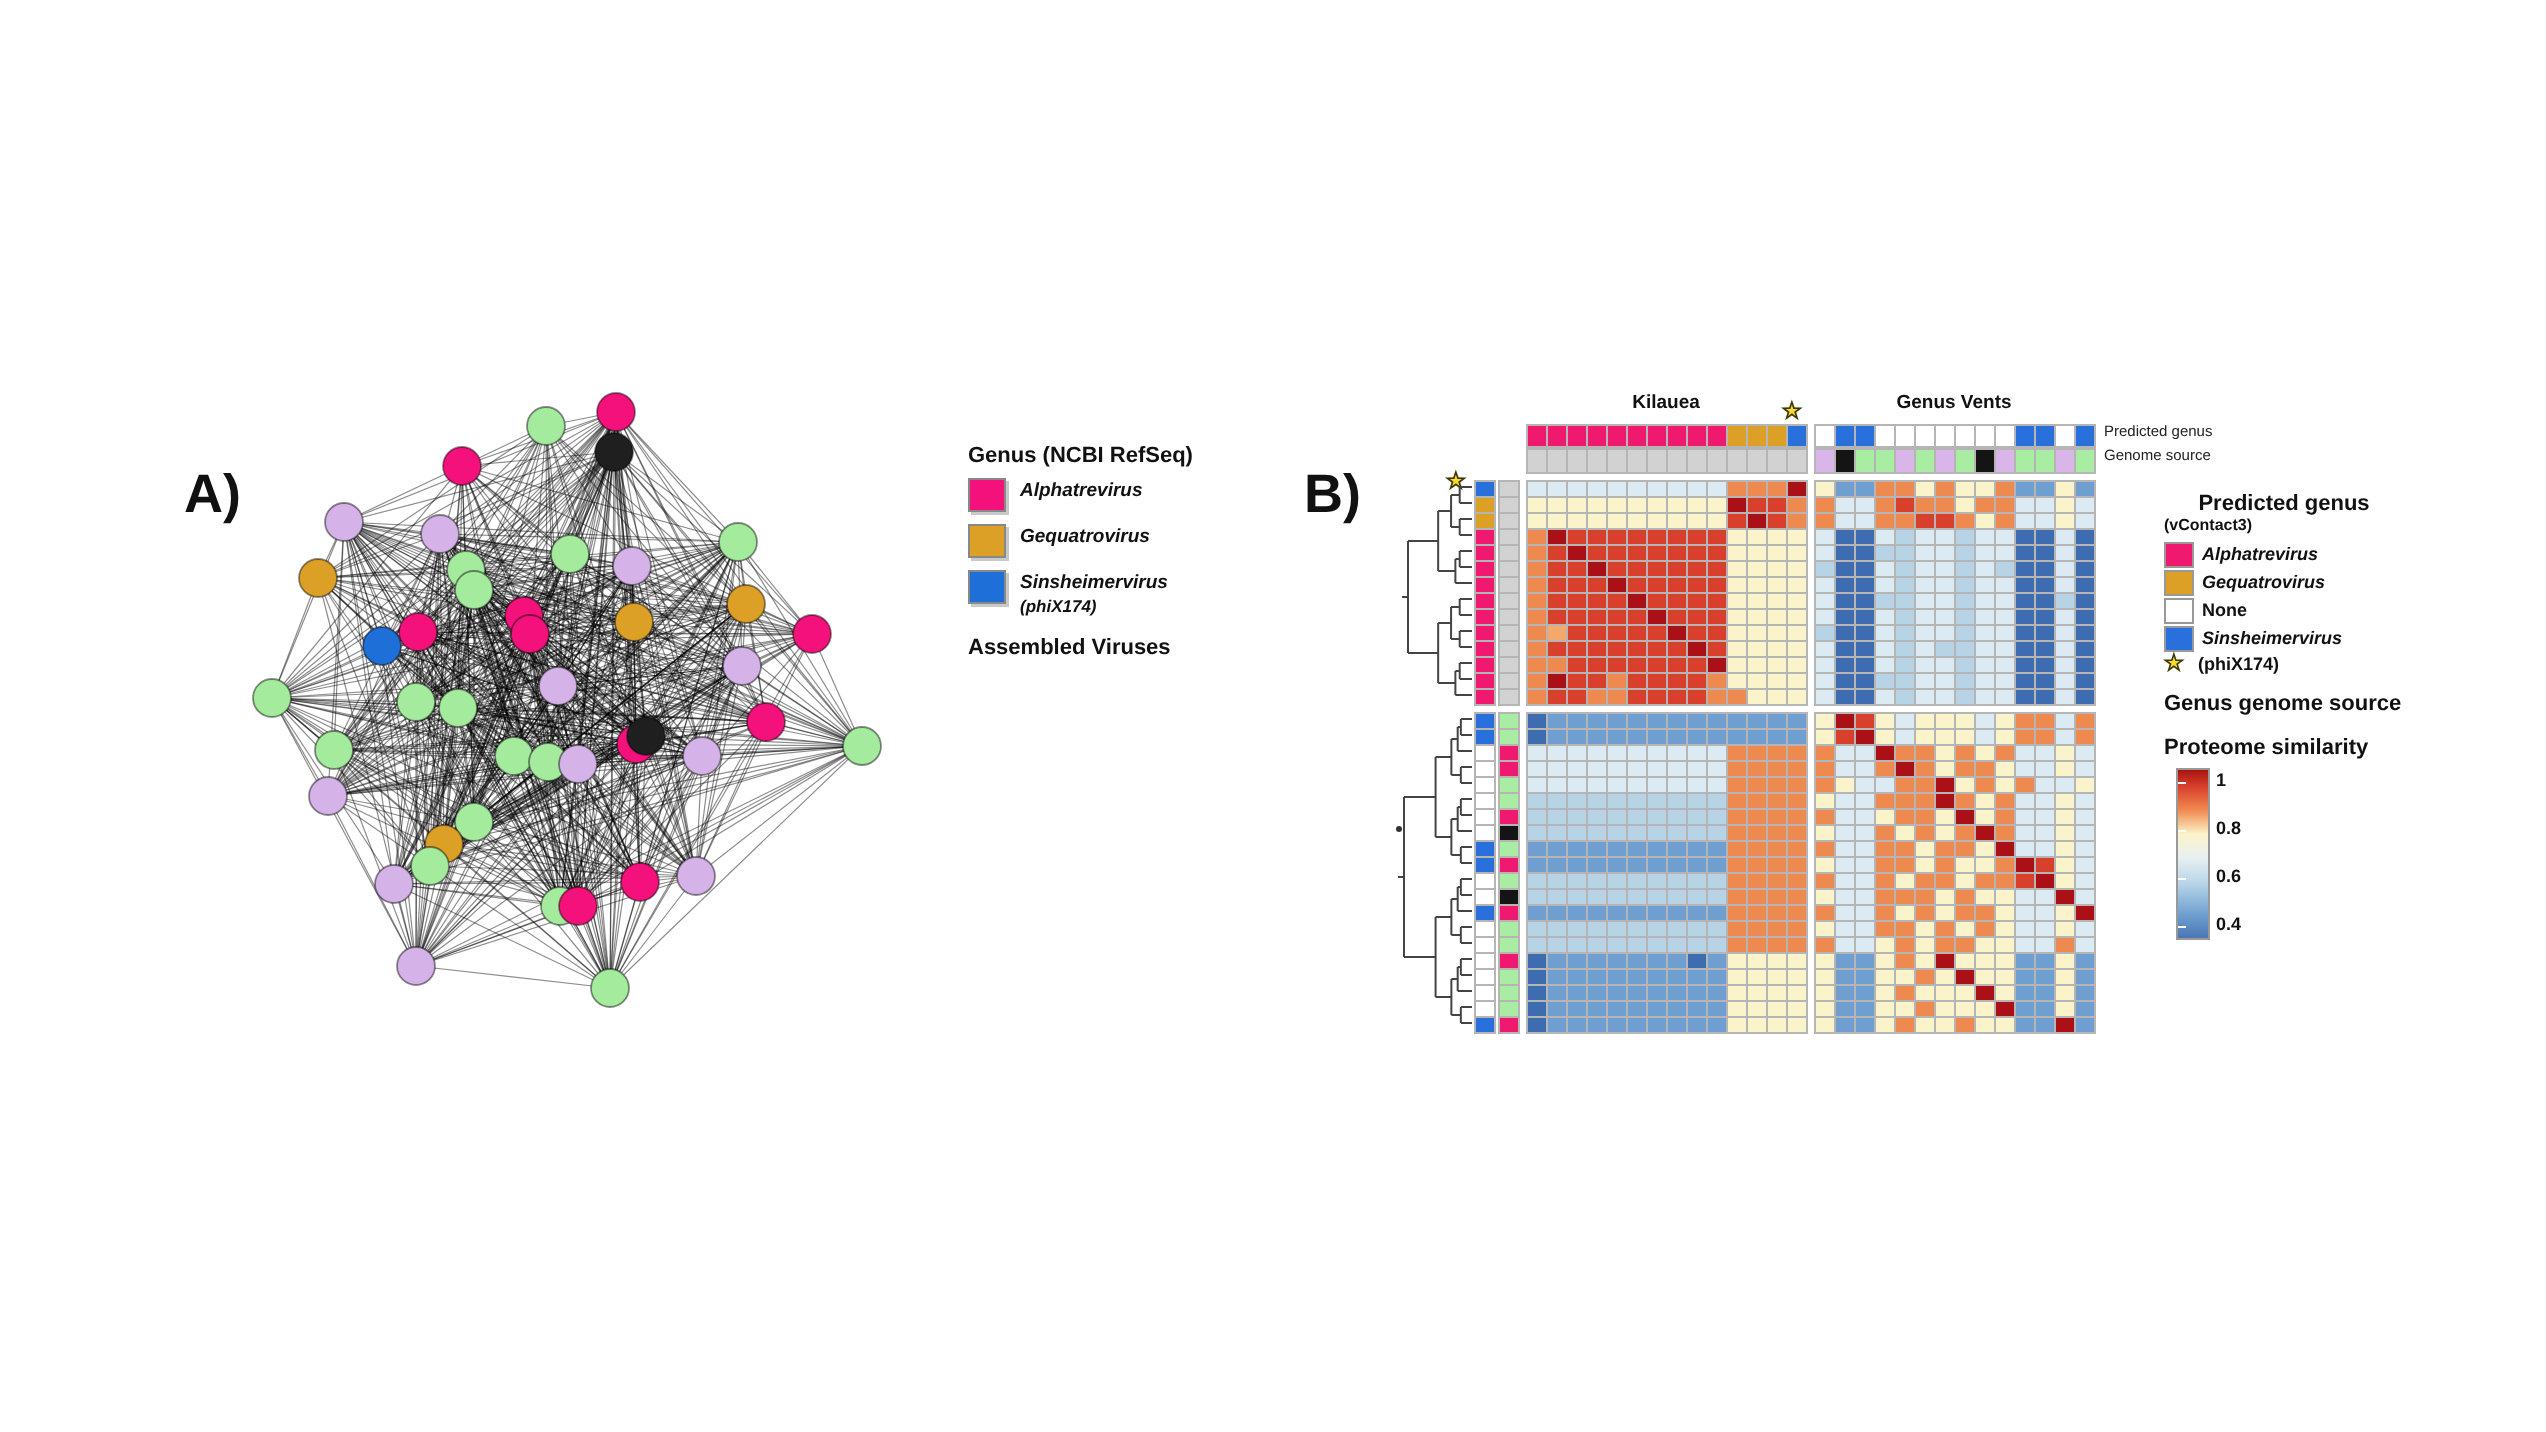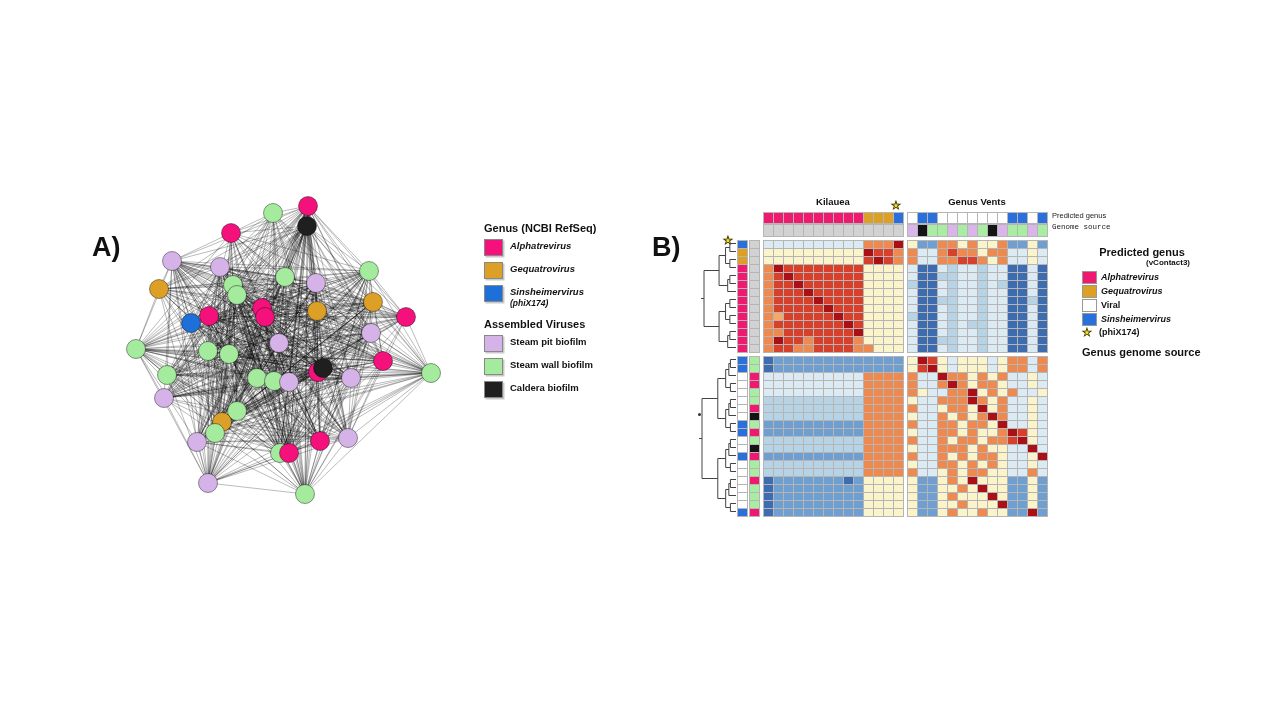--- a/index.html
+++ b/index.html
@@ -887,45 +887,31 @@
         <div class="lg-item">
           <span class="lg-swatch" style="background: rgb(221, 160, 39);"></span>
           <span class="lg-label italic">Gequatrovirus</span>
         </div>
         <div class="lg-item">
           <span class="lg-swatch" style="background: rgb(31, 111, 216);"></span>
           <span class="lg-label italic">Sinsheimervirus<br><div class="lg-sub italic">(phiX174)</div></span>
         </div>
       </div>
     <div class="lg-title" style="margin-top:9px;">Assembled Viruses</div>
-    <div id="legA-asm">
-        <div class="lg-item">
-          <span class="lg-swatch" style="background: rgb(213, 179, 232);"></span>
-          <span class="lg-label">Steam pit biofilm</span>
-        </div>
-        <div class="lg-item">
-          <span class="lg-swatch" style="background: rgb(164, 235, 158);"></span>
-          <span class="lg-label">Steam wall biofilm</span>
-        </div>
-        <div class="lg-item">
-          <span class="lg-swatch" style="background: rgb(31, 31, 31);"></span>
-          <span class="lg-label">Caldera biofilm</span>
-        </div>
-      </div>
   </div>
 
   <div class="panel-label" style="left:652px;top:232px;">B)</div>
 
   <div id="hm">
     <div class="hm-header" style="left:68px;top:1px;width:140px;">Kilauea</div>
     <div class="hm-header" style="left:212px;top:1px;width:140px;">Genus Vents</div>
     <span class="star" style="left:196px;top:4px;">★</span>
     <span class="star" style="left:28px;top:39px;">★</span>
     <div class="annot-label" style="left:357px;top:16px;">Predicted genus</div>
-    <div class="annot-label" style="left:357px;top:28px;font-family:Liberation Mono, monospace;">Genome source</div>
+    <div class="annot-label" style="left:357px;top:28px;">Genome source</div>
     <svg id="dendro" width="44" height="340" style="position:absolute;left:0;top:0;">
         <line x1="41" y1="48.5" x2="34.84615384615385" y2="48.5" stroke="#444" stroke-width="1"></line>
         <line x1="41" y1="56.5" x2="34.84615384615385" y2="56.5" stroke="#444" stroke-width="1"></line>
         <line x1="34.84615384615385" y1="48.5" x2="34.84615384615385" y2="56.5" stroke="#444" stroke-width="1"></line>
         <line x1="41" y1="64.5" x2="34.84615384615385" y2="64.5" stroke="#444" stroke-width="1"></line>
         <line x1="41" y1="72.5" x2="34.84615384615385" y2="72.5" stroke="#444" stroke-width="1"></line>
         <line x1="34.84615384615385" y1="64.5" x2="34.84615384615385" y2="72.5" stroke="#444" stroke-width="1"></line>
         <line x1="34.84615384615385" y1="52.5" x2="30.53846153846154" y2="52.5" stroke="#444" stroke-width="1"></line>
         <line x1="34.84615384615385" y1="68.5" x2="30.53846153846154" y2="68.5" stroke="#444" stroke-width="1"></line>
         <line x1="30.53846153846154" y1="52.5" x2="30.53846153846154" y2="68.5" stroke="#444" stroke-width="1"></line>
@@ -2117,39 +2103,52 @@
         <div class="cell" style="height: 100%; background: rgb(251, 243, 201);"></div>
         <div class="cell" style="height: 100%; background: rgb(111, 159, 208);"></div>
         <div class="cell" style="height: 100%; background: rgb(111, 159, 208);"></div>
         <div class="cell" style="height: 100%; background: rgb(171, 16, 22);"></div>
         <div class="cell" style="height: 100%; background: rgb(111, 159, 208);"></div>
       </div>
     </div>
 
   <div id="legendB">
     <div class="lgB-title" style="text-align:center;width:120px;">Predicted genus</div>
-    <div class="lgB-sub" style="text-align:right;width:108px;margin-left:0;">(vContact3)</div>
+    <div class="lgB-sub" style="text-align:left;width:108px;margin-left:0;">(vContact3)</div>
     <div id="legB-genus">
         <div class="lgB-item">
           <span class="lgB-swatch" style="background: rgb(239, 25, 112);"></span>
           <span class="lgB-label italic">Alphatrevirus</span>
         </div>
         <div class="lgB-item">
           <span class="lgB-swatch" style="background: rgb(221, 160, 39);"></span>
           <span class="lgB-label italic">Gequatrovirus</span>
         </div>
         <div class="lgB-item">
           <span class="lgB-swatch" style="background: rgb(255, 255, 255);"></span>
-          <span class="lgB-label">Viral</span>
+          <span class="lgB-label">None</span>
         </div>
         <div class="lgB-item">
           <span class="lgB-swatch" style="background: rgb(42, 112, 221);"></span>
           <span class="lgB-label italic">Sinsheimervirus</span>
         </div>
         <div class="lgB-item">
           <span class="lgB-star">★</span>
           <span class="lgB-label">(phiX174)</span>
         </div>
       </div>
     <div class="lgB-title" style="margin-top:8px;">Genus genome source</div>
+    <div id="colorbar-wrap">
+      <div class="lgB-title">Proteome similarity</div>
+      <div id="colorbar" style="margin-top:4px;margin-left:6px;">
+          <div class="cb-mark" style="top: 6px;"></div>
+          <div class="cb-tick" style="top: 0px;">1</div>
+          <div class="cb-mark" style="top: 30px;"></div>
+          <div class="cb-tick" style="top: 24px;">0.8</div>
+          <div class="cb-mark" style="top: 54px;"></div>
+          <div class="cb-tick" style="top: 48px;">0.6</div>
+          <div class="cb-mark" style="top: 78px;"></div>
+          <div class="cb-tick" style="top: 72px;">0.4</div>
+        </div>
+    </div>
   </div>
 
 </div>
 
 </body></html>

